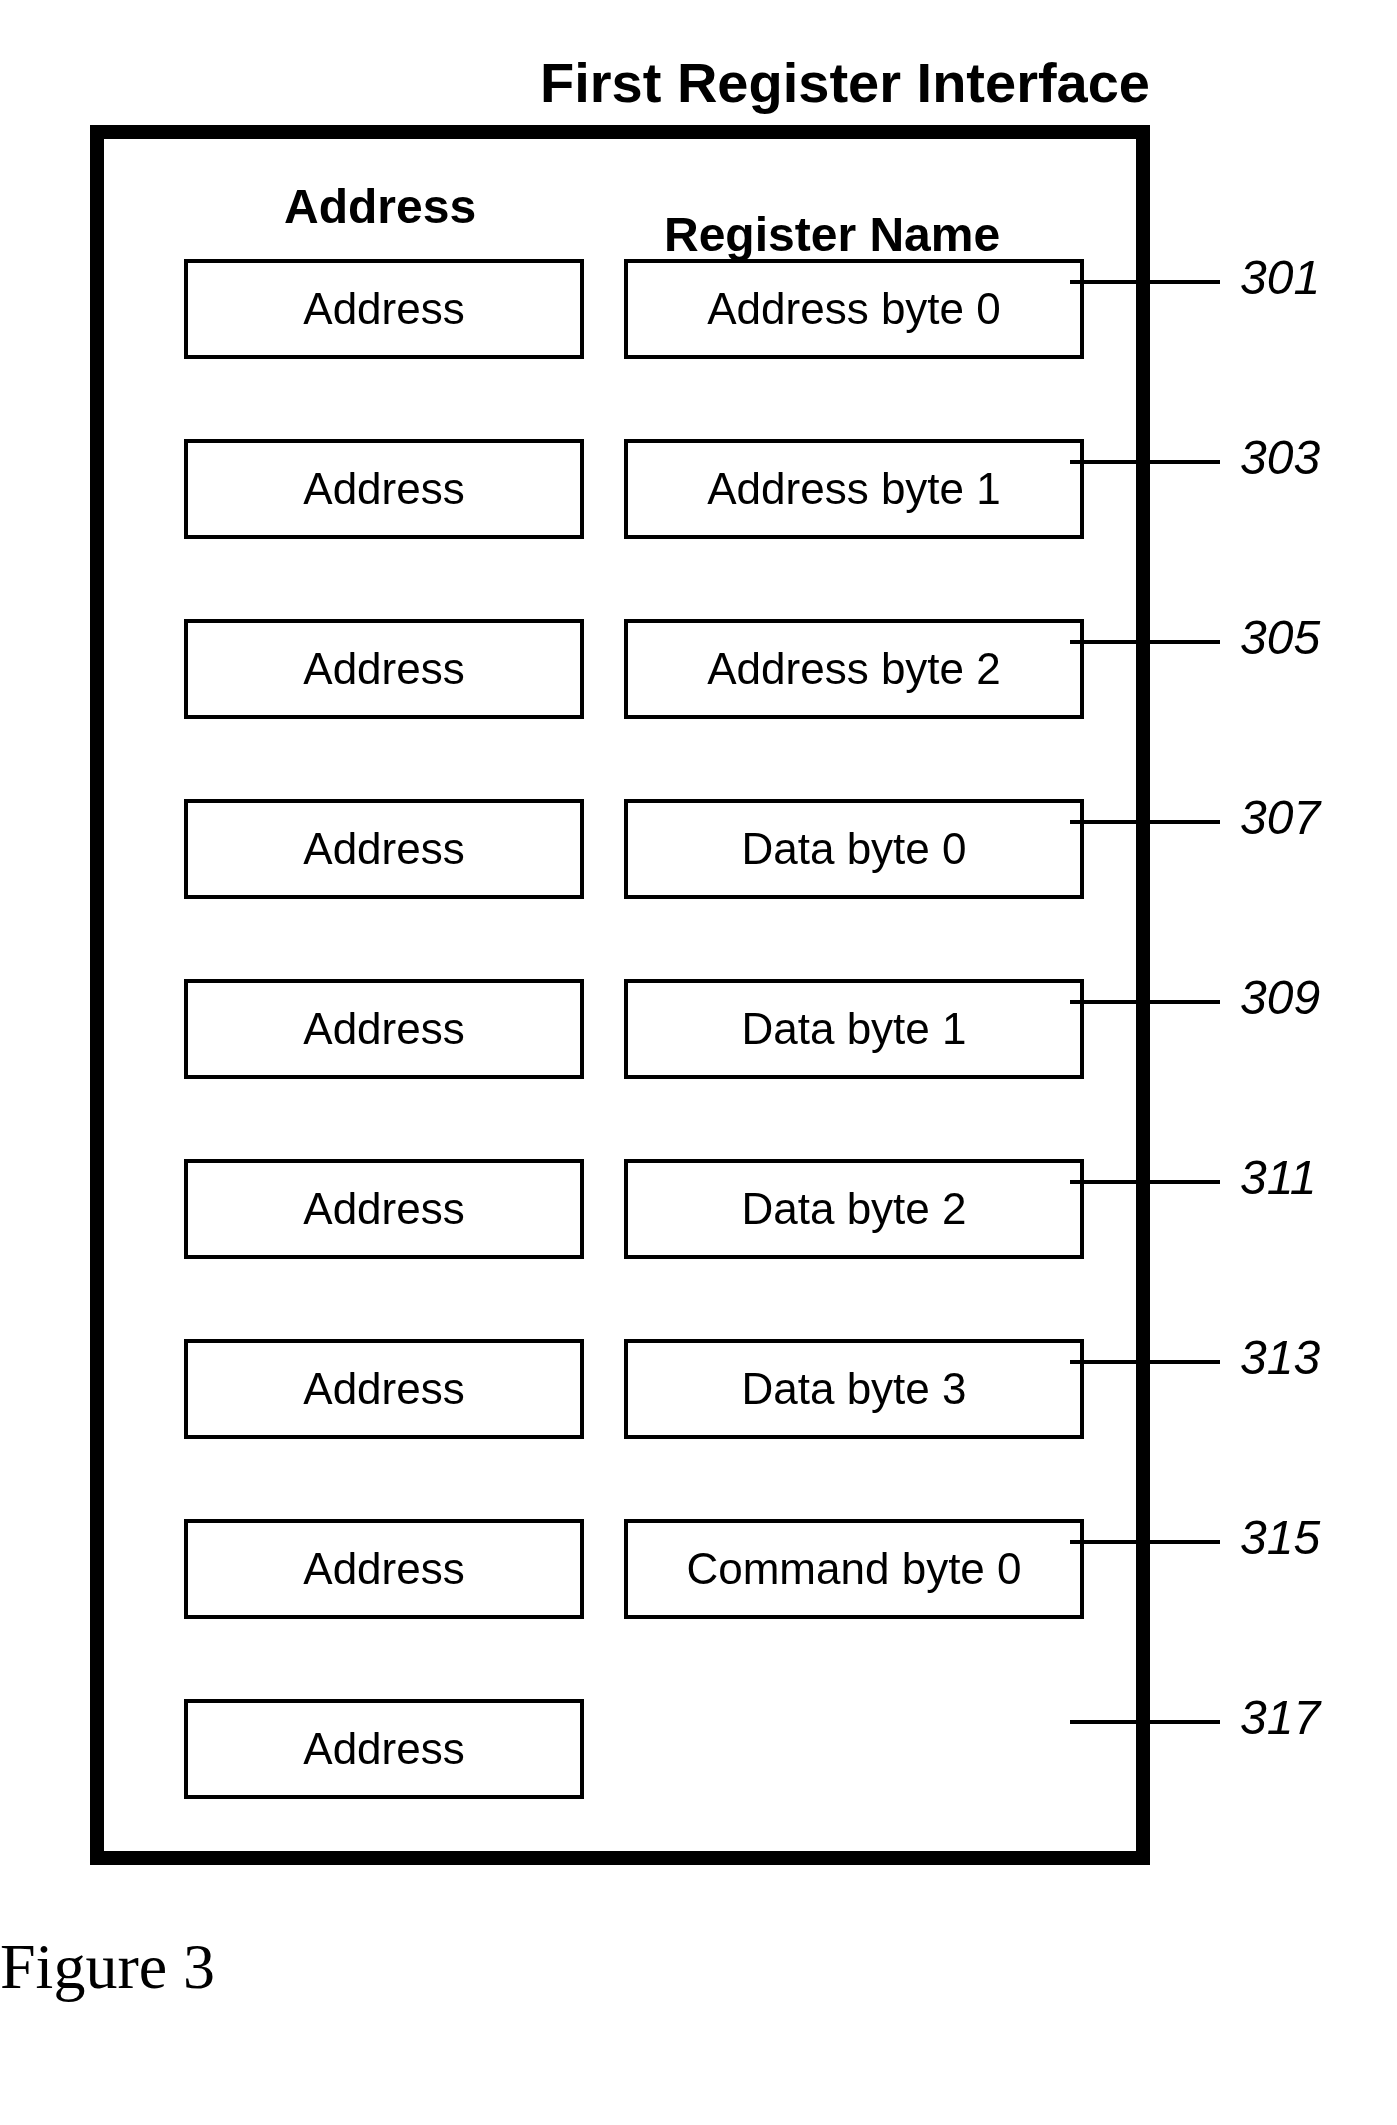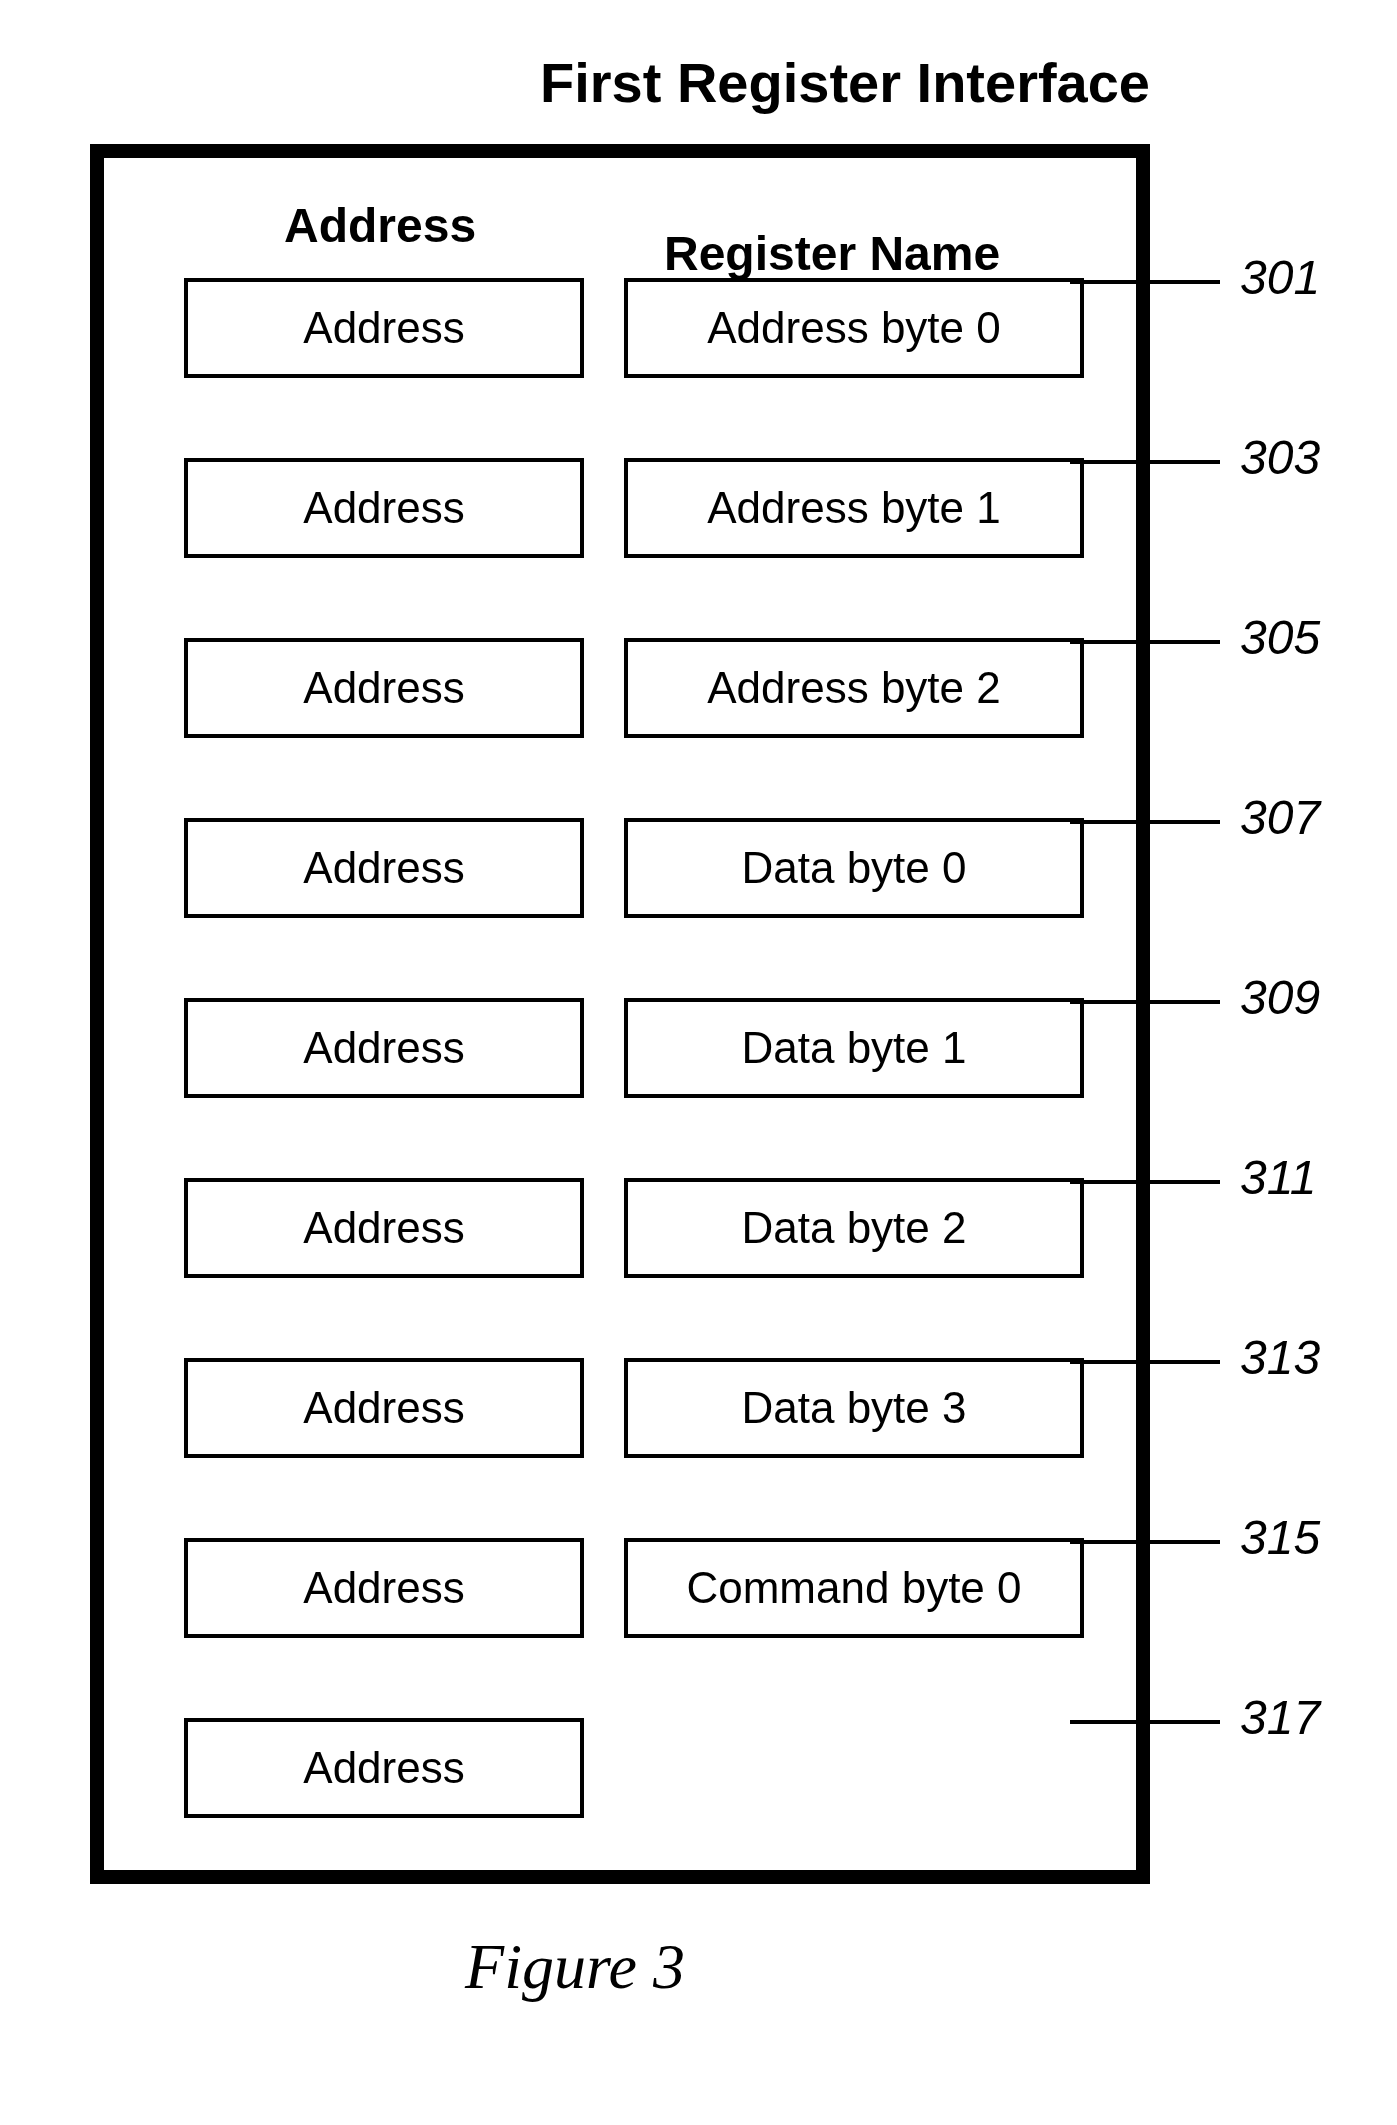--- a/index.html
+++ b/index.html
@@ -18,21 +18,21 @@
     position: absolute;
     top: 50px;
     left: 0;
     width: 1150px;
     text-align: right;
     font-size: 56px;
     font-weight: bold;
   }
   .frame {
     position: absolute;
-    top: 144px;
+    top: 125px;
     left: 90px;
     width: 1060px;
     height: 1740px;
     border: 14px solid #000;
     box-sizing: border-box;
   }
   .col-header {
     position: absolute;
     top: 40px;
     font-size: 48px;
@@ -60,23 +60,21 @@
   .ref {
     position: absolute;
     font-size: 48px;
     font-style: italic;
   }
   .caption {
     position: absolute;
     top: 1930px;
     left: 0;
     width: 1150px;
-    text-align: center;
     font-size: 64px;
-    font-style: italic;
     font-family: "Times New Roman", Times, serif;
   }
 </style>
 </head>
 <body>
 
 <div class="page">
 
   <div class="title">First Register Interface</div>
 

